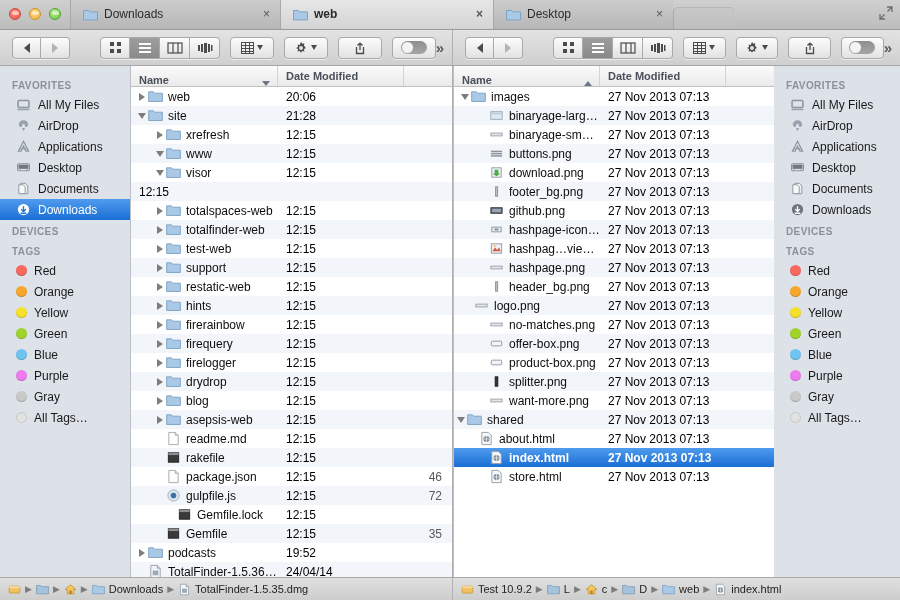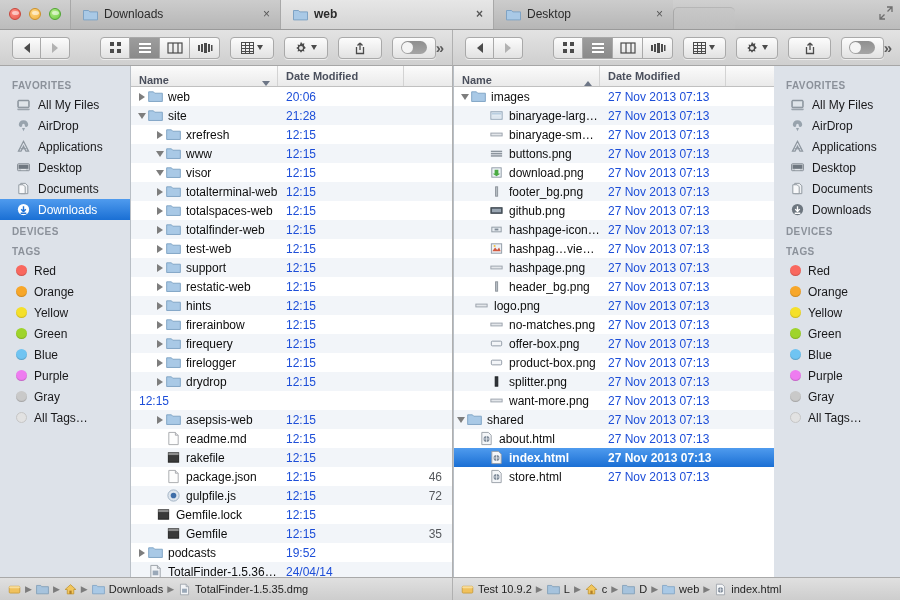--- a/index.html
+++ b/index.html
@@ -177,21 +177,21 @@
   .col.size { width: 48px; border-right: none; }
   .sorttri { position: absolute; right: 7px; width:0; height:0; border-left: 4px solid transparent; border-right: 4px solid transparent; }
   .sorttri.down { border-top: 5px solid #6d7686; }
   .sorttri.up   { border-bottom: 5px solid #6d7686; }
 
   .rows { flex: 1; overflow: hidden; position: relative; }
   .row { display: flex; height: 19px; align-items: center; font-size: 12px; color: #0d0d0d; }
   .row.alt { background: #f2f5f9; }
   .row.sel-blue { background: linear-gradient(to bottom, #4f9bee, #1a6fd4); color: #fff; font-weight: bold; }
   .c-name { flex: 1; display: flex; align-items: center; min-width: 0; }
-  .c-date { width: 126px; color: #1d4ed8; padding-left: 8px; white-space: nowrap; }
+  .c-date { width: 126px; color: #000000; padding-left: 8px; white-space: nowrap; }
   .c-size { width: 48px; color: #55585c; text-align: right; padding-right: 10px; }
   .row.sel-blue .c-date, .row.sel-blue .c-size { color: #fff; }
   .disc { width: 13px; flex: none; display: flex; align-items: center; justify-content: center; }
   .tri { width: 0; height: 0; }
   .tri.right { border-top: 4px solid transparent; border-bottom: 4px solid transparent; border-left: 6px solid #7d7d7d; }
   .tri.down  { border-left: 4px solid transparent; border-right: 4px solid transparent; border-top: 6px solid #7d7d7d; }
   .ficon { width: 15px; height: 15px; flex: none; margin-right: 5px; display:block; }
   .fname { white-space: nowrap; overflow: hidden; text-overflow: ellipsis; }
 
   
@@ -567,29 +567,20 @@
                 </span>
                 <svg class="ficon" width="15" height="15" viewBox="0 0 16 16">
                   <path d="M0.7 3h5.1l1.3 1.5h8.2V13.3H0.7z" fill="#a9c9e6" stroke="#7fa3c4" stroke-width="1"></path>
                 </svg>
                 <span class="fname">visor</span>
               </span>
               <span class="c-date">12:15</span>
               <span class="c-size"></span>
             </div>
             <div class="row alt">
-              <span class="c-name" style="padding-left:22px">
-                <span class="disc">
-                  <span class="tri right"></span>
-                </span>
-                <svg class="ficon" width="15" height="15" viewBox="0 0 16 16">
-                  <path d="M0.7 3h5.1l1.3 1.5h8.2V13.3H0.7z" fill="#a9c9e6" stroke="#7fa3c4" stroke-width="1"></path>
-                </svg>
-                <span class="fname">totalterminal-web</span>
-              </span>
               <span class="c-date">12:15</span>
               <span class="c-size"></span>
             </div>
             <div class="row">
               <span class="c-name" style="padding-left:22px">
                 <span class="disc">
                   <span class="tri right"></span>
                 </span>
                 <svg class="ficon" width="15" height="15" viewBox="0 0 16 16">
                   <path d="M0.7 3h5.1l1.3 1.5h8.2V13.3H0.7z" fill="#a9c9e6" stroke="#7fa3c4" stroke-width="1"></path>
@@ -710,20 +701,29 @@
                 </span>
                 <svg class="ficon" width="15" height="15" viewBox="0 0 16 16">
                   <path d="M0.7 3h5.1l1.3 1.5h8.2V13.3H0.7z" fill="#a9c9e6" stroke="#7fa3c4" stroke-width="1"></path>
                 </svg>
                 <span class="fname">drydrop</span>
               </span>
               <span class="c-date">12:15</span>
               <span class="c-size"></span>
             </div>
             <div class="row">
+              <span class="c-name" style="padding-left:22px">
+                <span class="disc">
+                  <span class="tri right"></span>
+                </span>
+                <svg class="ficon" width="15" height="15" viewBox="0 0 16 16">
+                  <path d="M0.7 3h5.1l1.3 1.5h8.2V13.3H0.7z" fill="#a9c9e6" stroke="#7fa3c4" stroke-width="1"></path>
+                </svg>
+                <span class="fname">blog</span>
+              </span>
               <span class="c-date">12:15</span>
               <span class="c-size"></span>
             </div>
             <div class="row alt">
               <span class="c-name" style="padding-left:22px">
                 <span class="disc">
                   <span class="tri right"></span>
                 </span>
                 <svg class="ficon" width="15" height="15" viewBox="0 0 16 16">
                   <path d="M0.7 3h5.1l1.3 1.5h8.2V13.3H0.7z" fill="#a9c9e6" stroke="#7fa3c4" stroke-width="1"></path>
@@ -775,21 +775,21 @@
                 <svg class="ficon" width="15" height="15" viewBox="0 0 16 16">
                   <circle cx="8" cy="8" r="6" fill="#dfe6ee" stroke="#9fb0c1"></circle>
                   <circle cx="8" cy="8" r="3" fill="#3f6ea8"></circle>
                 </svg>
                 <span class="fname">gulpfile.js</span>
               </span>
               <span class="c-date">12:15</span>
               <span class="c-size">72</span>
             </div>
             <div class="row">
-              <span class="c-name" style="padding-left:12px">
+              <span class="c-name" style="padding-left:33px">
                 <span class="disc"></span>
                 <svg class="ficon" width="15" height="15" viewBox="0 0 16 16">
                   <rect x="2.5" y="3" width="11" height="10" fill="#3a3a3a" stroke="#202020"></rect>
                   <rect x="2.5" y="3" width="11" height="2.4" fill="#8d8d8d"></rect>
                 </svg>
                 <span class="fname">Gemfile.lock</span>
               </span>
               <span class="c-date">12:15</span>
               <span class="c-size"></span>
             </div>

